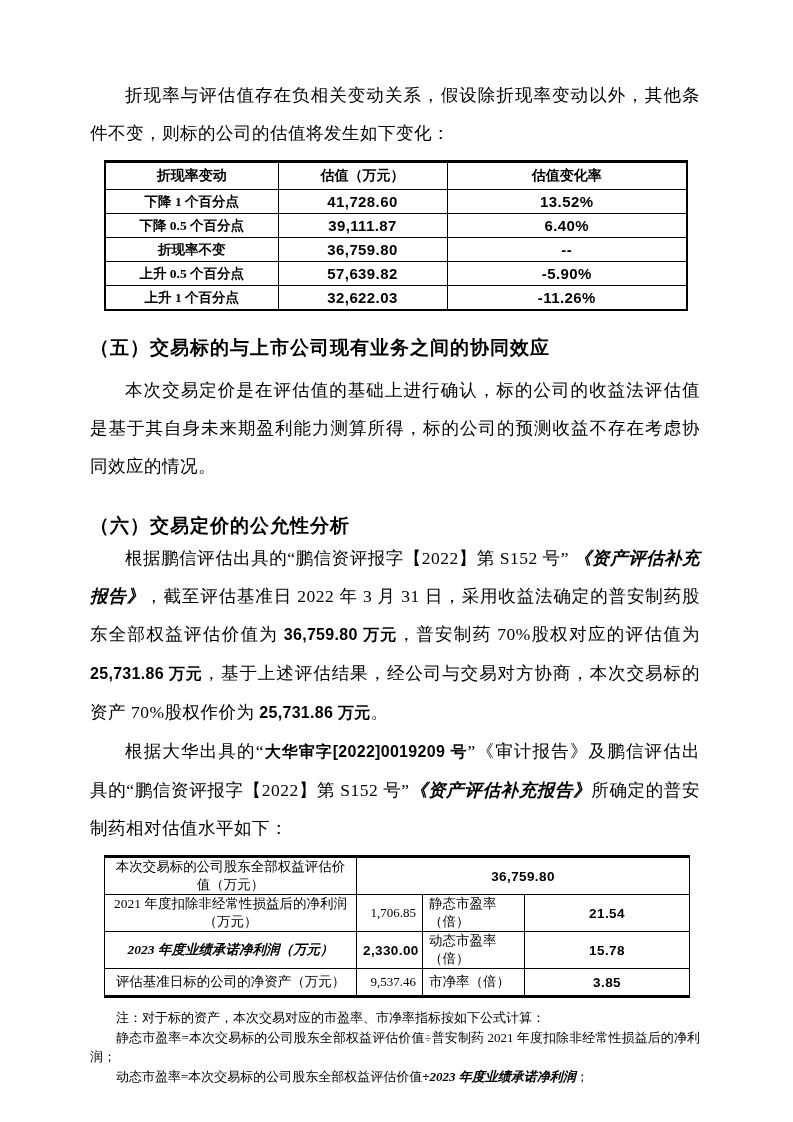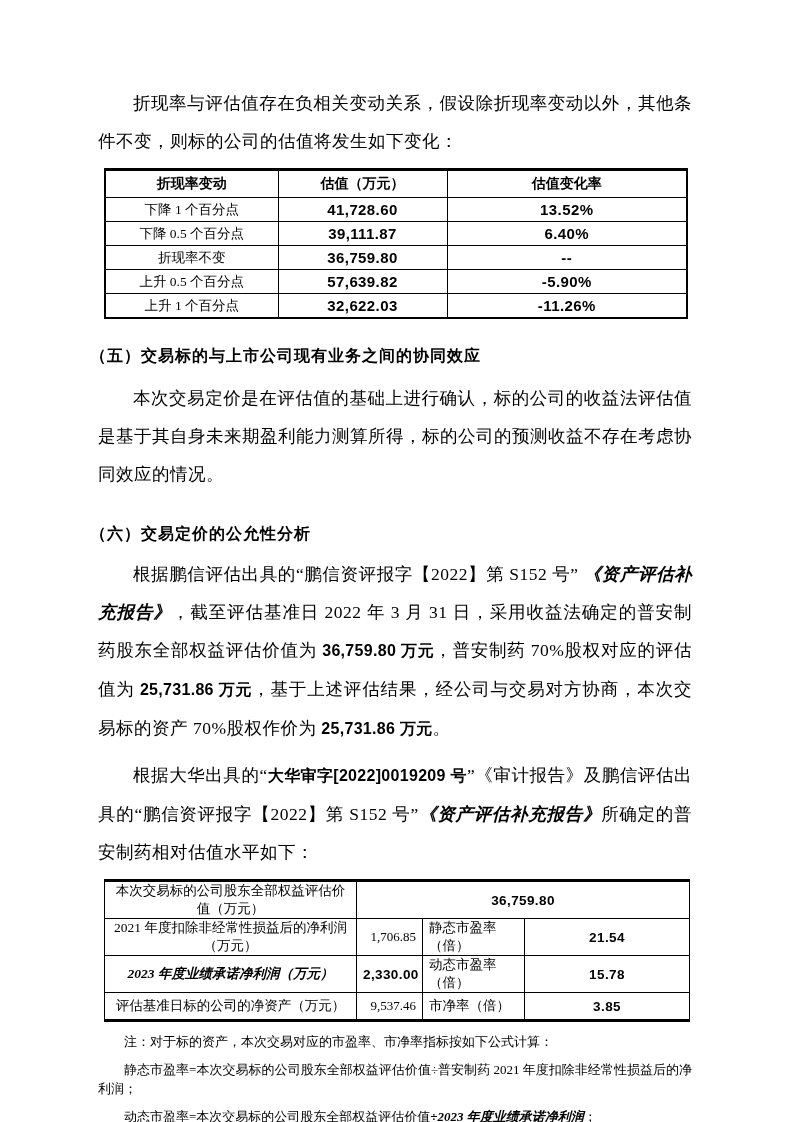--- a/index.html
+++ b/index.html
@@ -2,42 +2,42 @@
 <html><head>
 <meta charset="utf-8">
 <style>
   html,body{margin:0;padding:0;}
   body{
     width:793px;height:1122px;background:#ffffff;color:#000;
     font-family:"Liberation Serif","DejaVu Serif",serif;
     overflow:hidden;
   }
   .page{box-sizing:border-box;width:793px;height:1122px;padding:76px 93px 0 90px;}
-  p{margin:8px;}
+  p{margin:0;}
   .body-p{
     font-size:17.5px;line-height:38px;letter-spacing:0.5px;
     text-align:justify;text-indent:2em;
   }
   .heading{
     font-family:"Liberation Sans","DejaVu Sans",sans-serif;
-    font-weight:700;font-size:16px;line-height:26px;letter-spacing:1px;margin:0;
+    font-weight:700;font-size:19px;line-height:26px;letter-spacing:1px;margin:0;
   }
   .h5{margin:24px 0 10px 0;}
   .h6{margin:28px 0 0 0;}
   .sub-title{font-size:17px;line-height:38px;text-indent:2em;}
   .kbold{font-weight:700;font-style:italic;}
   .money{
     font-weight:700;
     font-family:"Liberation Sans","DejaVu Sans",sans-serif;
     font-size:16px;letter-spacing:0.3px;
   }
   
   table{border-collapse:collapse;table-layout:fixed;}
   .tbl1{width:582px;margin:8px 0 0 14px;border:2.5px solid #000;border-top:3px solid #000;}
-  .tbl1 th,.tbl1 td{border:1.7px solid #000;padding:0;vertical-align:middle;text-align:center;}
+  .tbl1 th,.tbl1 td{border:1.7px solid #000;padding:0;vertical-align:middle;text-align:center;font-weight:bold;}
   .tbl1 th{
     height:26px;font-size:14px;
     font-family:"Liberation Sans","DejaVu Sans",sans-serif;font-weight:700;
   }
   .tbl1 td{height:23px;}
   .tbl1 .lbl{font-size:13.5px;font-family:"Liberation Serif","DejaVu Serif",serif;}
   .bnum{
     font-family:"Liberation Sans","DejaVu Sans",sans-serif;
     font-weight:700;font-size:15px;letter-spacing:0.4px;
   }

